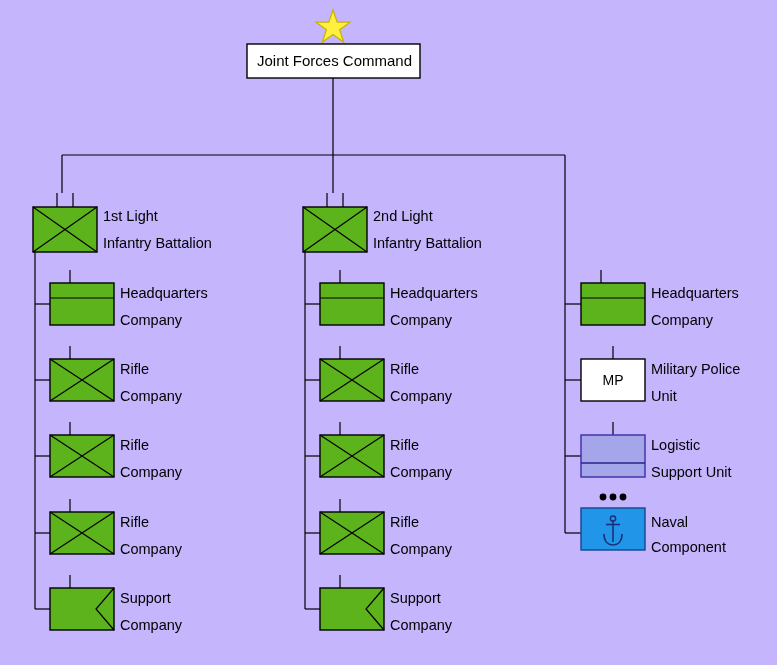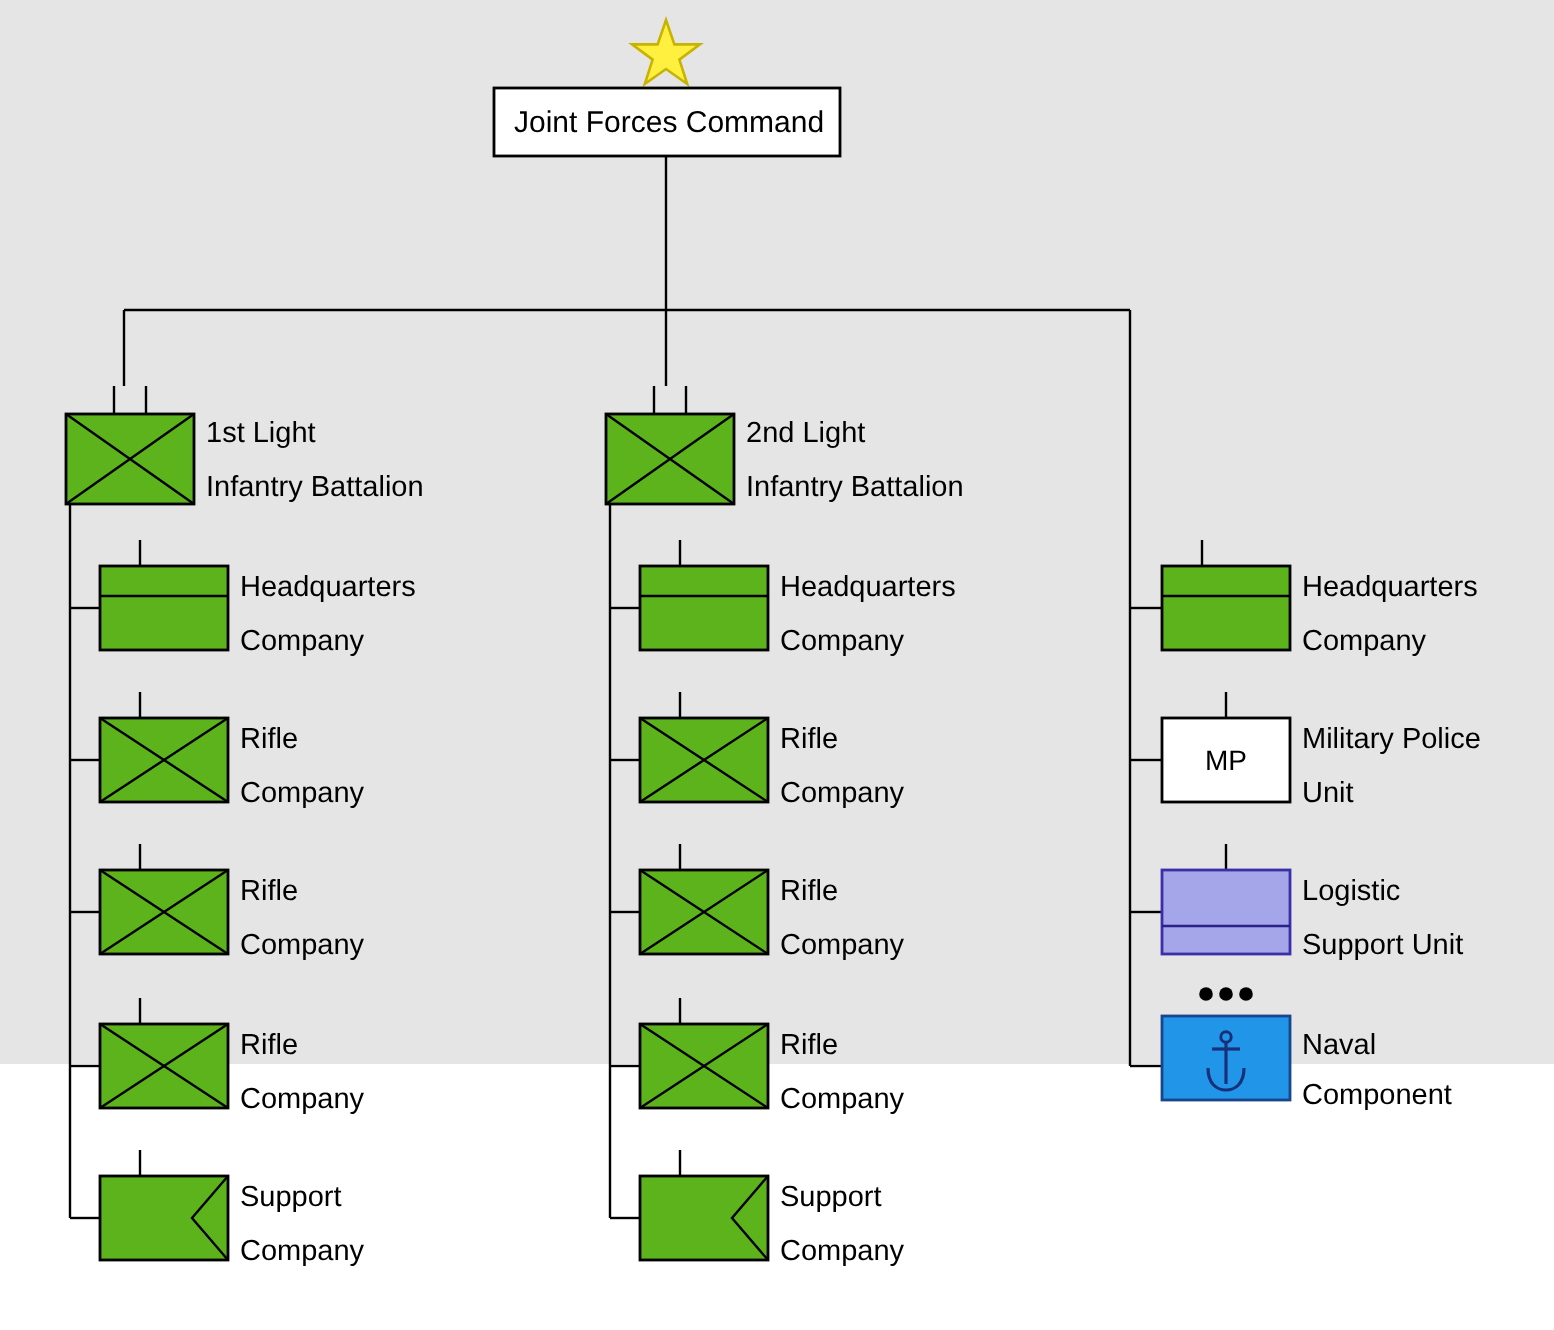--- a/index.html
+++ b/index.html
@@ -1,18 +1,18 @@
 <!DOCTYPE html>
 <html><head>
 <meta charset="utf-8">
 <style>
   html,body{margin:0;padding:0;background:#ffffff;}
   body{width:777px;height:665px;overflow:hidden;
        font-family:"Liberation Sans",sans-serif;}
-  #chart-root{position:relative;width:777px;height:532px;background:#e5e5e5;}
+  #chart-root{position:relative;width:777px;height:665px;background:#c4b5fd;}
   svg{display:block;}
   .unit-label{font-family:"Liberation Sans",sans-serif;font-size:14.5px;fill:#000;}
   .root-label{font-family:"Liberation Sans",sans-serif;font-size:15px;fill:#000;}
   .mp-text{font-family:"Liberation Sans",sans-serif;font-size:14px;fill:#000;}
   .conn{stroke:#000;stroke-width:1.2;fill:none;}
   .tick{stroke:#000;stroke-width:1.2;}
   .sym-outline{stroke:#000;stroke-width:1.4;}
   .sym-inner{stroke:#000;stroke-width:1.2;fill:none;}
   .naval-outline{stroke:#18458c;stroke-width:1.4;}
   .naval-inner{stroke:#18307a;stroke-width:1.6;fill:none;}

